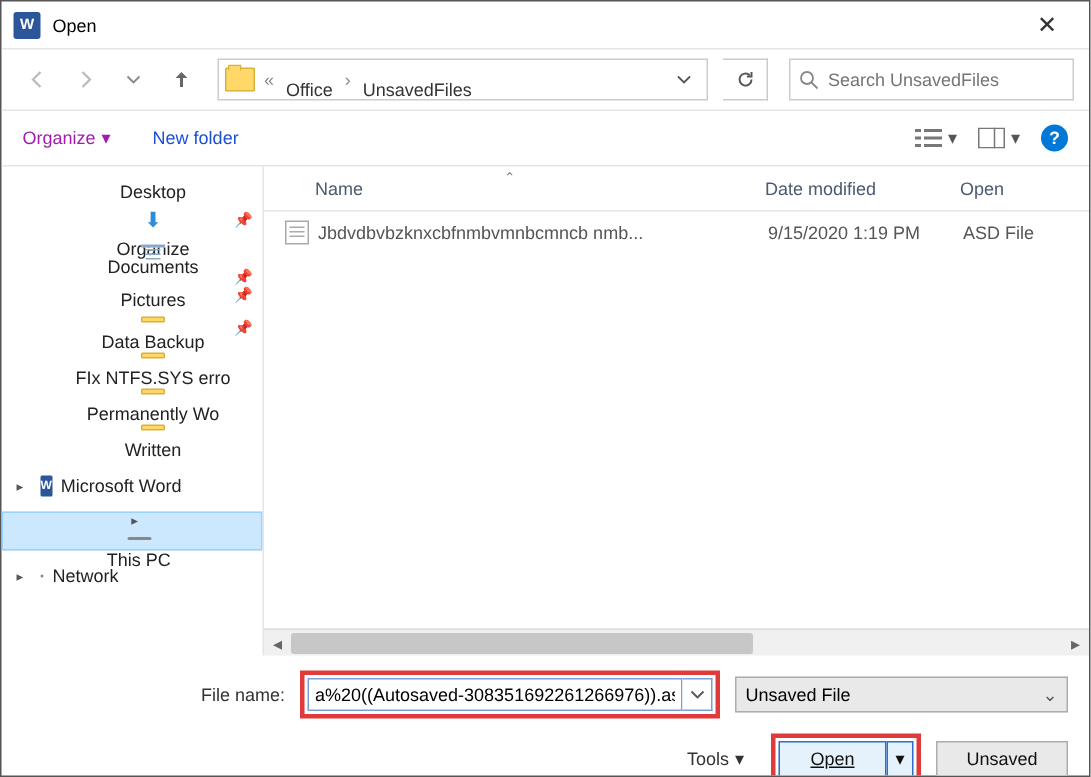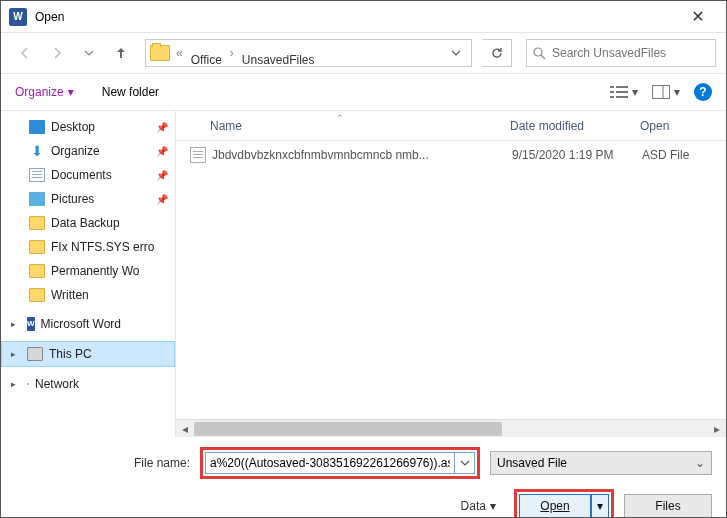--- a/index.html
+++ b/index.html
@@ -22,29 +22,29 @@
 .addrbar .sep { color: #888; padding: 0 2px; }
 .addrbar .spacer { flex: 1; }
 .addrbar .drop { color: #555; padding: 0 6px; cursor: pointer; }
 .refresh-btn { width: 30px; height: 28px; border: 1px solid #ccc; border-left: none; display: flex; align-items: center; justify-content: center; color: #555; cursor: pointer; margin-right: 10px; }
 .searchbox { width: 190px; height: 28px; border: 1px solid #ccc; display: flex; align-items: center; padding: 0 6px; color: #888; gap: 6px; }
 .searchbox input { border: none; outline: none; flex: 1; font-size: 12px; color: #6d28d9; background: transparent; }
 
 
 .toolbar { height: 38px; display: flex; align-items: center; padding: 0 14px; border-top: 1px solid #e5e5e5; border-bottom: 1px solid #e5e5e5; }
 .toolbar .org { color: #a21caf; cursor: pointer; display: flex; align-items: center; gap: 4px; }
-.toolbar .newf { margin-left: 28px; color: #000000; cursor: pointer; }
+.toolbar .newf { margin-left: 28px; color: #1d4ed8; cursor: pointer; }
 .toolbar .right { margin-left: auto; display: flex; align-items: center; gap: 14px; }
 .toolbar .viewbtn, .toolbar .panebtn { display: flex; align-items: center; gap: 4px; color: #555; cursor: pointer; }
 .help-icon { width: 18px; height: 18px; border-radius: 50%; background: #0078d7; color: #fff; display: flex; align-items: center; justify-content: center; font-weight: bold; font-size: 12px; cursor: pointer; }
 
 
 .main { display: flex; height: 326px; }
 .sidebar { width: 175px; border-right: 1px solid #e5e5e5; overflow: hidden; padding-top: 4px; }
-.sb-item { height: 24px; display: flex; align-items: center; padding-left: 28px; gap: 6px; color: #222; cursor: pointer; white-space: nowrap; position: relative; }
+.sb-item { height: 24px; display: flex; align-items: center; padding-left: 28px; gap: 6px; color: #222; cursor: pointer; white-space: nowrap; position: relative; flex-direction: column; }
 .sb-item.sel { background: #cce8ff; border: 1px solid #99d1ff; padding-left: 27px; }
 .sb-item .pin { margin-left: auto; margin-right: 6px; color: #777; font-size: 10px; }
 .sb-item .ico { width: 16px; height: 14px; display: inline-block; }
 .ico-folder { background: #ffd869; border: 1px solid #d9b23a; border-radius: 1px; }
 .ico-desktop { background: #2e8bd8; border-radius: 1px; }
 .ico-down { color: #2e8bd8; font-size: 14px; line-height: 14px; text-align: center; }
 .ico-doc { background: #fff; border: 1px solid #8aa9c9; position: relative; }
 .ico-doc::after { content: ""; position: absolute; left: 2px; top: 2px; right: 2px; height: 1px; background: #8aa9c9; box-shadow: 0 3px 0 #8aa9c9, 0 6px 0 #8aa9c9; }
 .ico-pic { background: #5ab0e0; border-radius: 1px; }
 .ico-word { background: #2b579a; color: #fff; font-size: 8px; font-weight: bold; text-align: center; line-height: 14px; border-radius: 1px; }
@@ -268,24 +268,24 @@
           </svg>
       </div>
     </div>
     <div class="filter">
       <span>Unsaved File</span>
       <span class="fd">⌄</span>
     </div>
   </div>
   <div class="row2">
     <div class="tools">
-      <span>Data</span>
+      <span>Tools</span>
       <span>▾</span>
     </div>
     <div class="open-wrap">
       <div class="open-btn">
           <span class="ul">Open</span>
         </div>
       <div class="open-dd">▾</div>
     </div>
-    <div class="cancel-btn">Files</div>
+    <div class="cancel-btn">Unsaved</div>
   </div>
 </div>
 
 </body></html>

